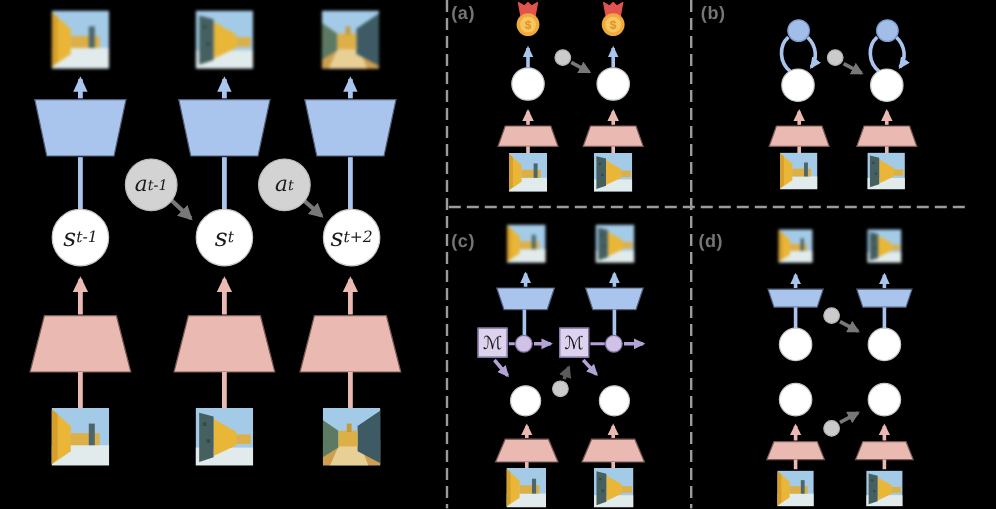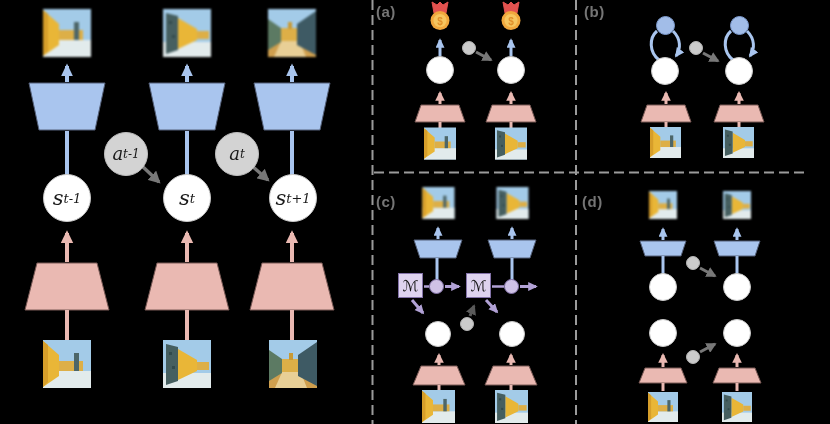--- a/index.html
+++ b/index.html
@@ -244,21 +244,21 @@
 <div class="node slab" style="left:43px;top:174px;width:48px;height:48px">
   <span class="base">s</span>
       <span class="sub">t-1</span>
 </div>
 <div class="node slab" style="left:163px;top:174px;width:48px;height:48px">
   <span class="base">s</span>
       <span class="sub">t</span>
 </div>
 <div class="node slab" style="left:269px;top:174px;width:48px;height:48px">
   <span class="base">s</span>
-      <span class="sub">t+1</span>
+      <span class="sub">t+2</span>
 </div>
 
 <div class="node gnode slab alab" style="left:104px;top:132px;width:44px;height:44px">
   <span class="base">a</span>
       <span class="sub">t-1</span>
 </div>
 <div class="node gnode slab alab" style="left:215px;top:132px;width:44px;height:44px">
   <span class="base">a</span>
       <span class="sub">t</span>
 </div>

